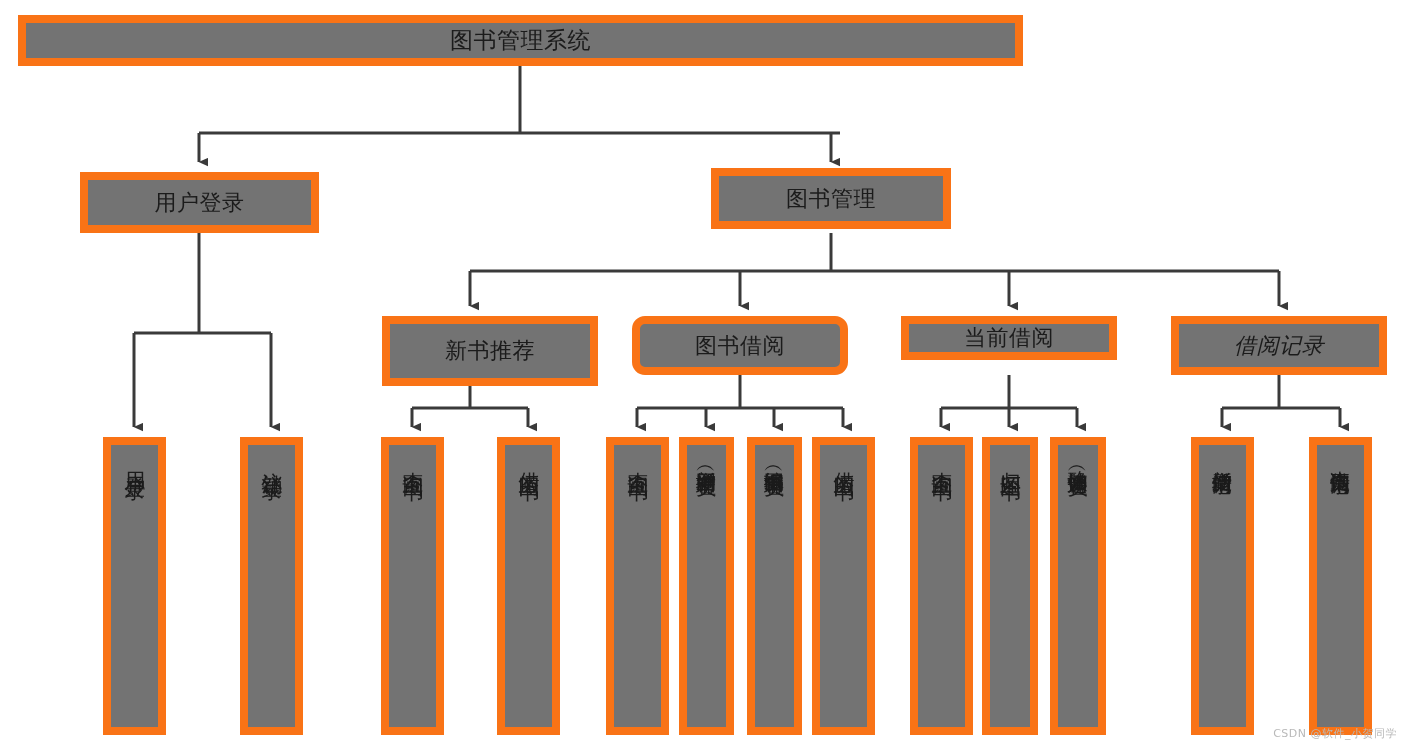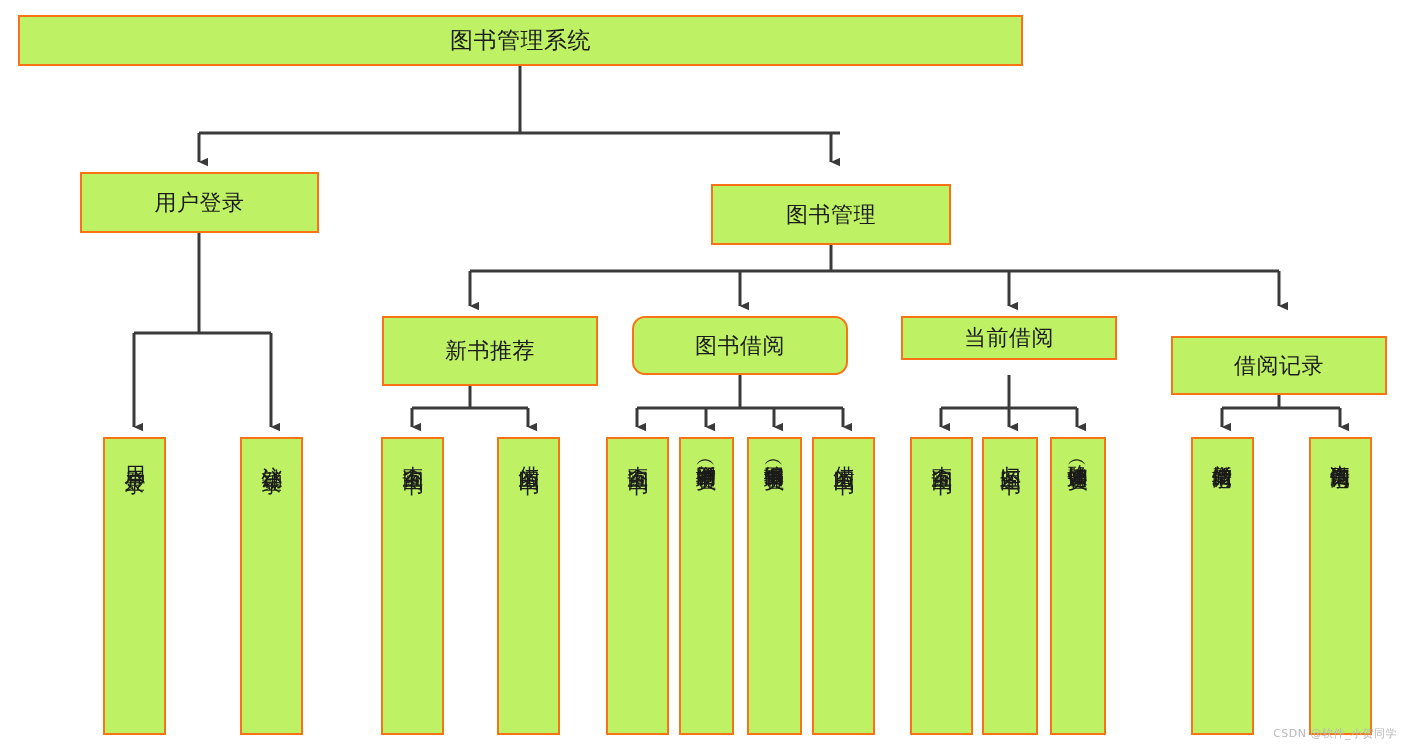--- a/index.html
+++ b/index.html
@@ -21,22 +21,22 @@
   #diagram-svg {
     position: absolute;
     left: 0;
     top: 0;
     width: 1405px;
     height: 747px;
   }
   .node {
     position: absolute;
     box-sizing: border-box;
-    background: #bef264;
-    border: 2px solid #f97316;
+    background: #737373;
+    border: 8px solid #f97316;
     display: flex;
     align-items: center;
     justify-content: center;
     color: #1b1b1b;
   }
   .node-label {
     display: block;
     text-align: center;
     line-height: 1.08;
     letter-spacing: 0.5px;
@@ -130,34 +130,34 @@
     </g>
   </svg>
 
   <div class="node horiz" id="node-root" style="left:18px; top:15px; width:1005px; height:51px;">
     <span class="node-label">图书管理系统</span>
   </div>
 
   <div class="node horiz" style="left:80px; top:172px; width:239px; height:61px;">
     <span class="node-label">用户登录</span>
   </div>
-  <div class="node horiz" style="left:711px; top:184px; width:240px; height:61px;">
+  <div class="node horiz" style="left:711px; top:168px; width:240px; height:61px;">
     <span class="node-label">图书管理</span>
   </div>
 
   <div class="node horiz" style="left:382px; top:316px; width:216px; height:70px;">
     <span class="node-label">新书推荐</span>
   </div>
   <div class="node horiz" style="left:632px; top:316px; width:216px; height:59px;border-radius:13px;">
     <span class="node-label">图书借阅</span>
   </div>
   <div class="node horiz" style="left:901px; top:316px; width:216px; height:44px;">
     <span class="node-label">当前借阅</span>
   </div>
-  <div class="node horiz" style="left:1171px; top:336px; width:216px; height:59px;">
+  <div class="node horiz" style="left:1171px; top:316px; width:216px; height:59px;font-style:italic;">
     <span class="node-label">借阅记录</span>
   </div>
 
   <div class="node vert" style="left:103px; top:437px; width:63px; height:298px;">
     <span class="node-label">用户登录</span>
   </div>
   <div class="node vert" style="left:240px; top:437px; width:63px; height:298px;">
     <span class="node-label">注销登录</span>
   </div>
 

